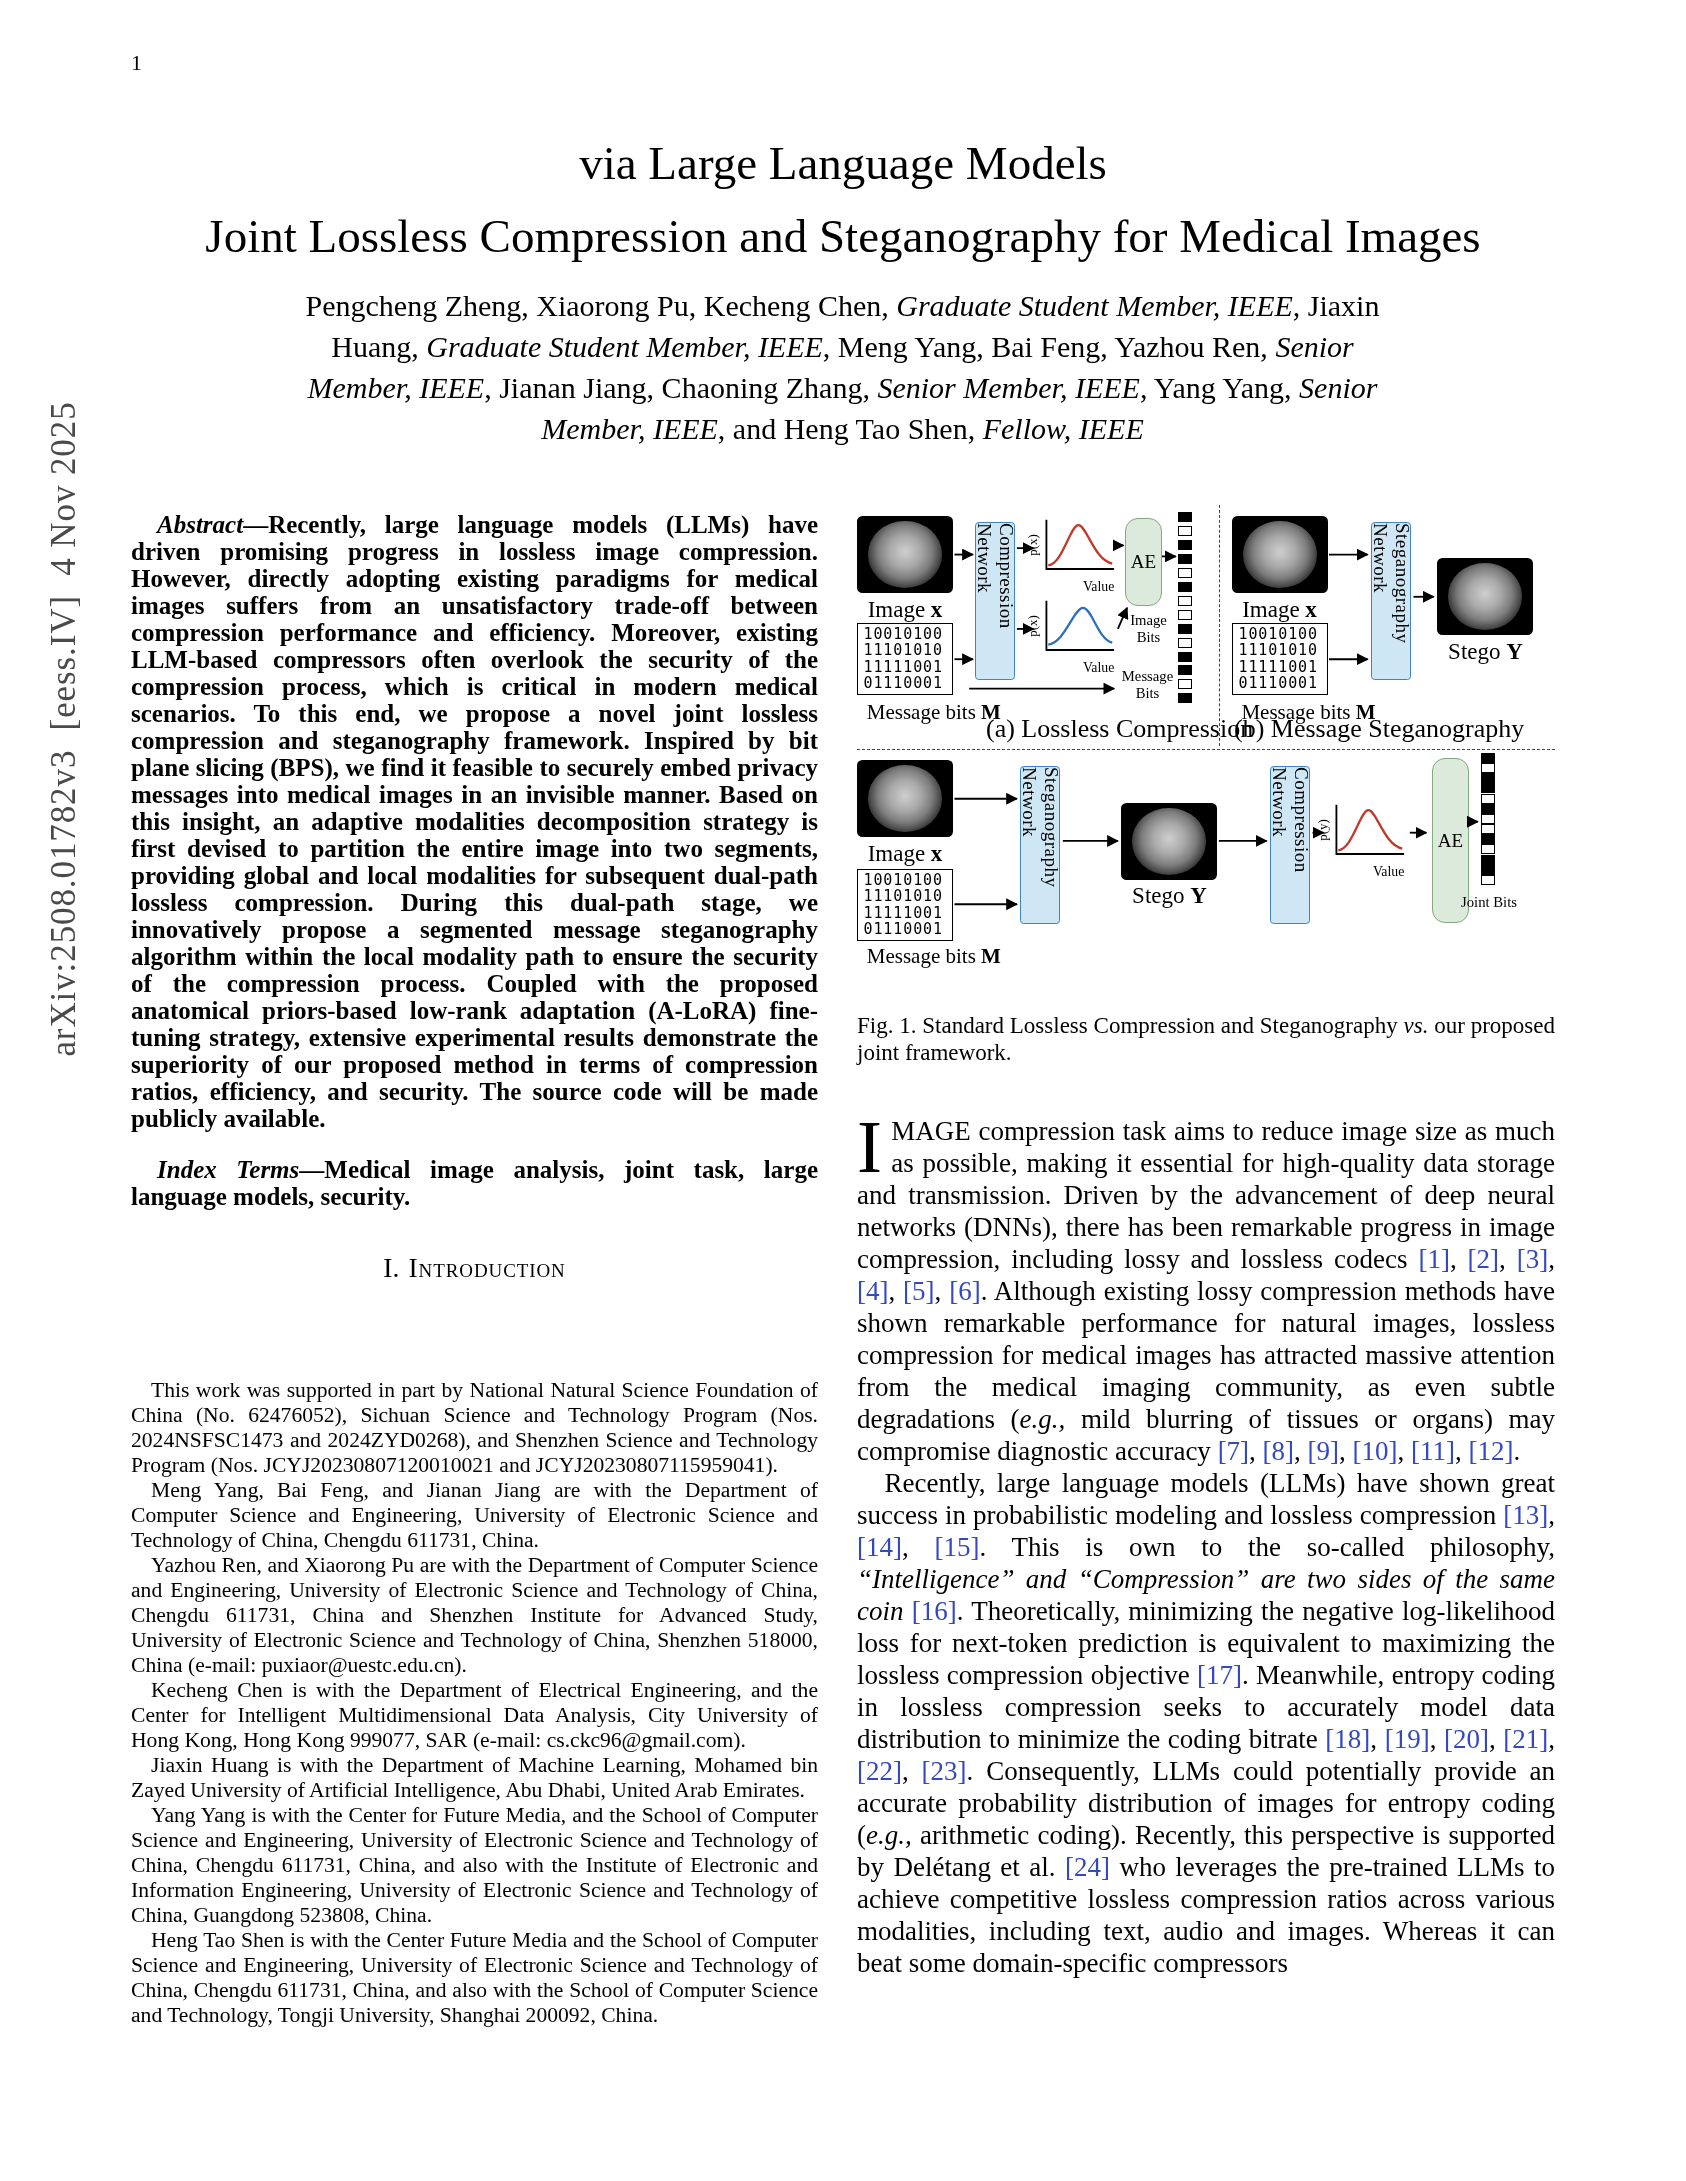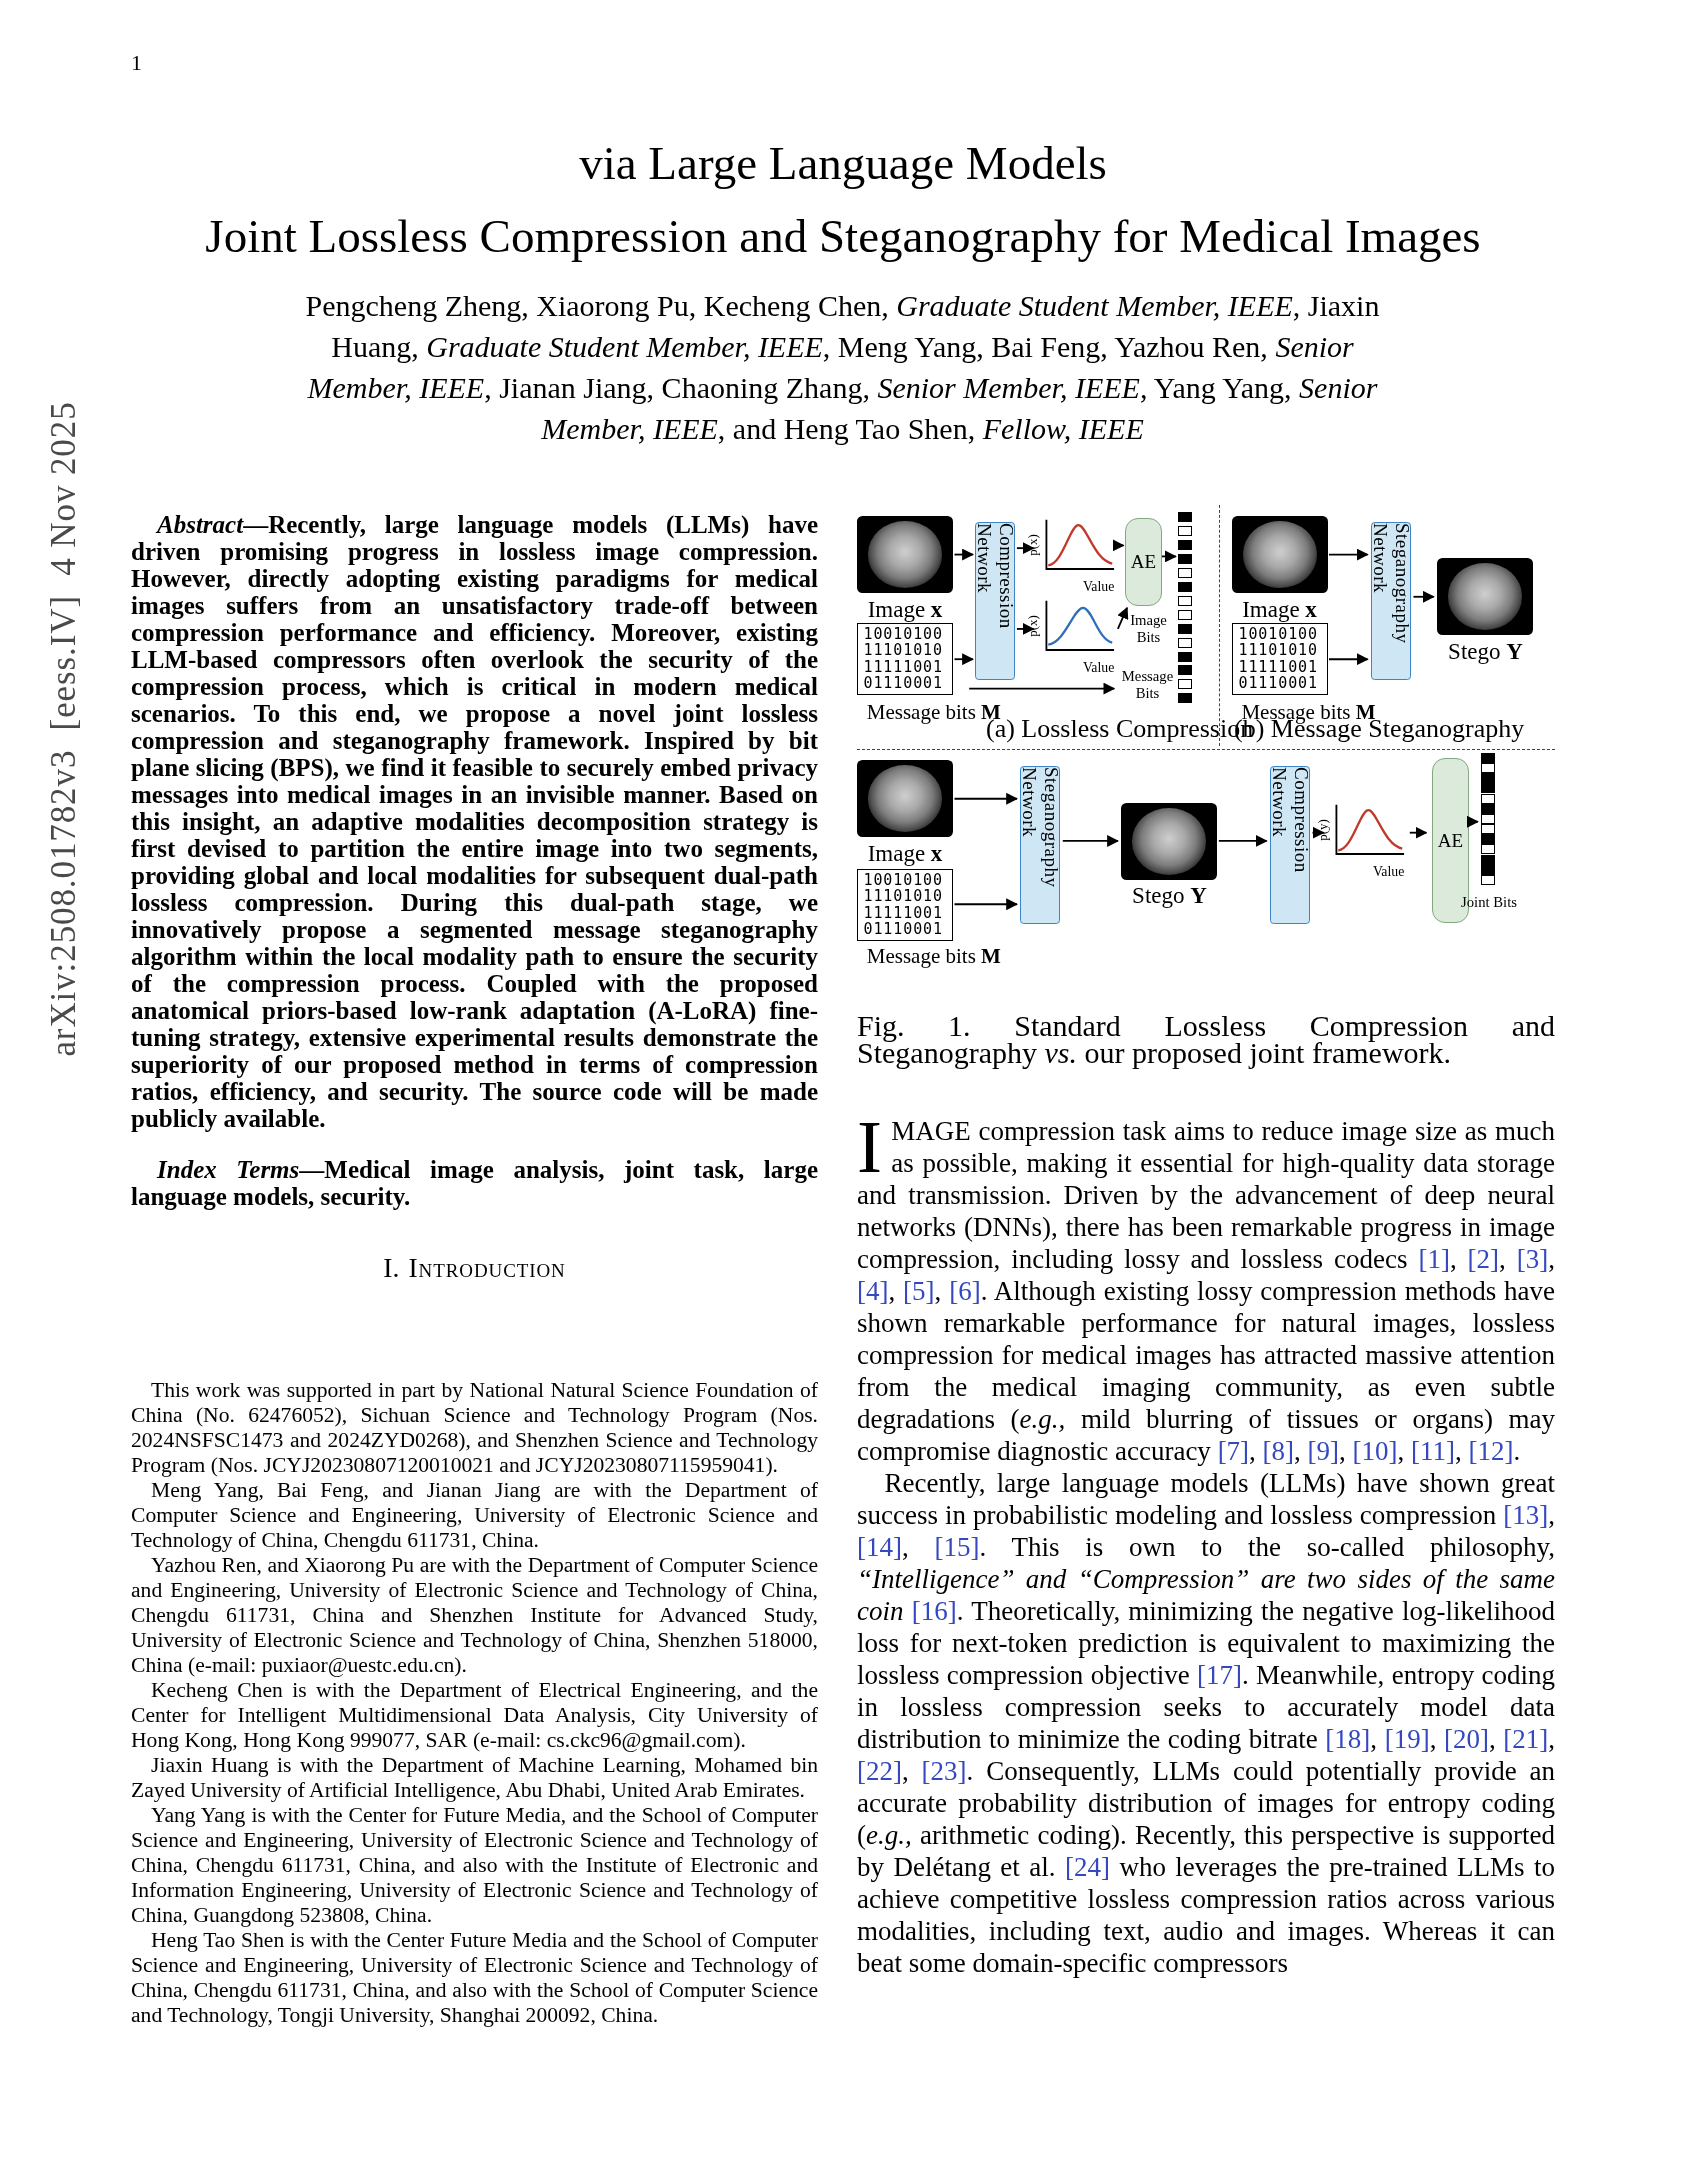--- a/index.html
+++ b/index.html
@@ -30,21 +30,21 @@
   .index-terms { margin-top:24px; }
 
   .section-heading { margin-top:42px; text-align:center; font-size:27.5px; font-weight:400; }
   .section-heading .num { margin-right:9.2px; }
   .section-heading .sc { font-variant:small-caps; letter-spacing:0.9px; }
 
   .footnotes { position:absolute; left:131px; top:1378px; width:687px;
     font-size:21.6px; line-height:25px; text-align:justify; hyphens:auto; }
   .footnotes p { text-indent:20px; }
 
-  .figcap { margin-top:14.7px; font-size:30px; line-height:27.5px; text-align:justify; }
+  .figcap { margin-top:14.7px; font-size:23px; line-height:27.5px; text-align:justify; }
   .body-par { font-size:27px; line-height:32px; text-align:justify; hyphens:auto; }
   .par-first { margin-top:48px; }
   .par-next  { text-indent:27.5px; }
   .dropcap { float:left; font-size:75px; line-height:57px; padding:3.7px 9.2px 0 0; }
   .cite { color:var(--cite,#3448c0); }
 
   
   .fig { position:relative; width:698px; height:492px; }
   .fx { position:absolute; }
   .fig-arrows { position:absolute; left:0; top:0; pointer-events:none; }

